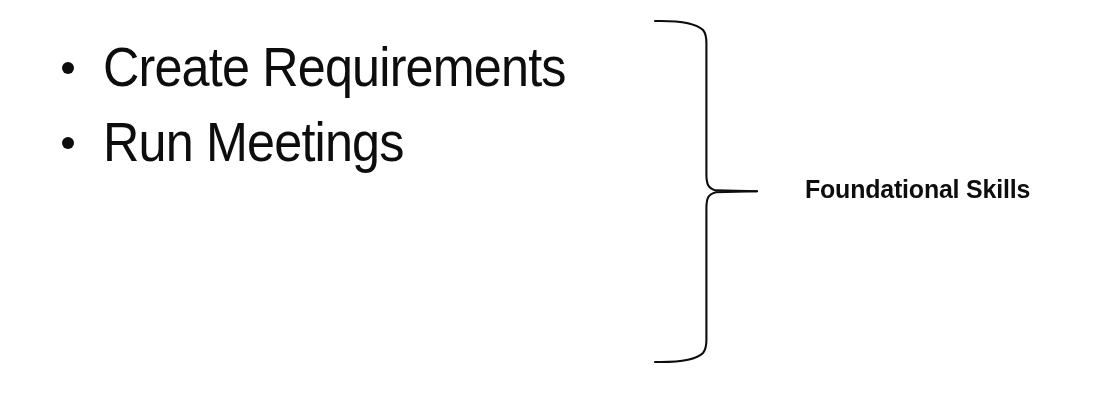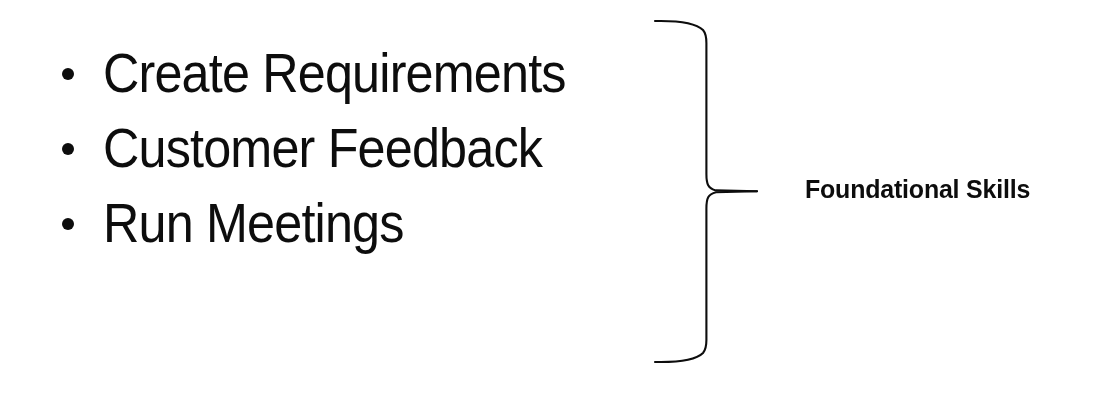--- a/index.html
+++ b/index.html
@@ -19,21 +19,21 @@
     width: 1102px;
     height: 418px;
     background: #ffffff;
     overflow: hidden;
   }
 
   
   .bullet-list {
     position: absolute;
     left: 55px;
-    top: 36px;
+    top: 30px;
     width: 590px;
     margin: 0;
     padding: 0;
     list-style: none;
   }
   .bullet-item {
     position: relative;
     height: 75px;
     display: flex;
     align-items: center;
@@ -97,24 +97,20 @@
 
 <div id="slide">
 
   <ul class="bullet-list">
 
     <li class="bullet-item">
       <span class="bullet-dot"></span>
       <span class="bullet-label">Create Requirements</span>
     </li>
 
-    <li class="bullet-item">
-      <span class="bullet-dot"></span>
-      <span class="bullet-label">Customer Feedback</span>
-    </li>
 
 
     <li class="bullet-item">
       <span class="bullet-dot"></span>
       <span class="bullet-label">Run Meetings</span>
     </li>
 
   </ul>
 
   <div class="brace-wrap">

